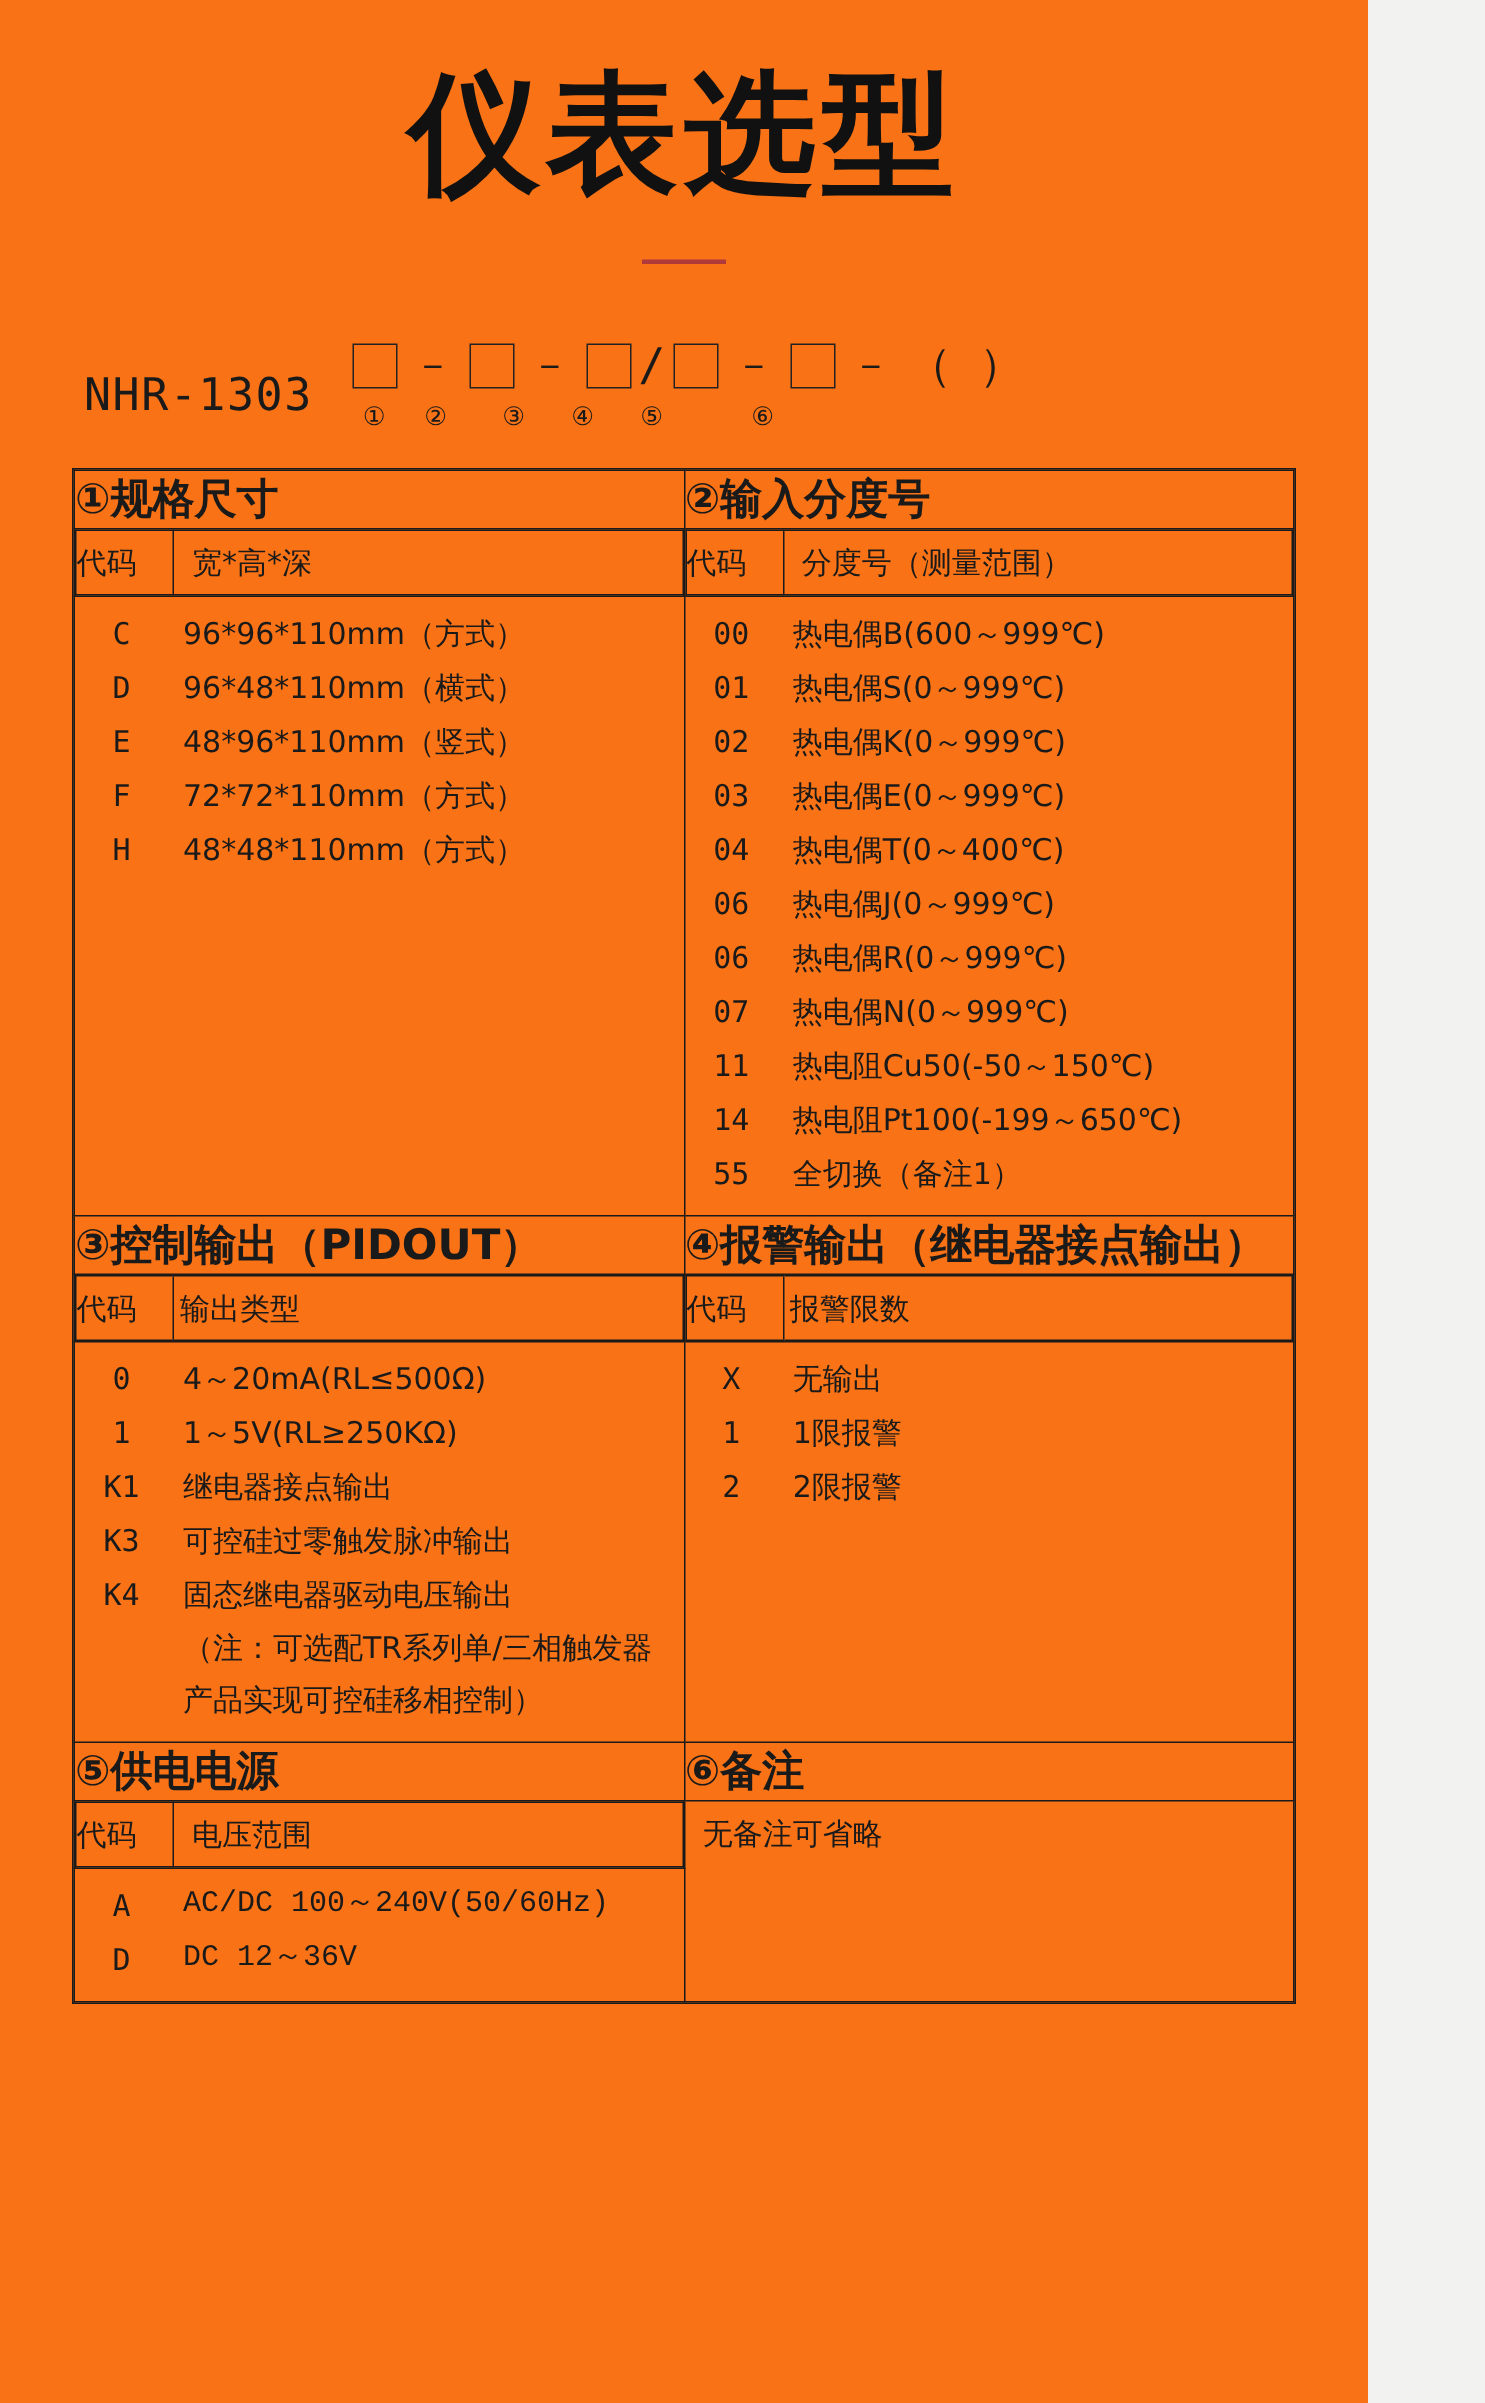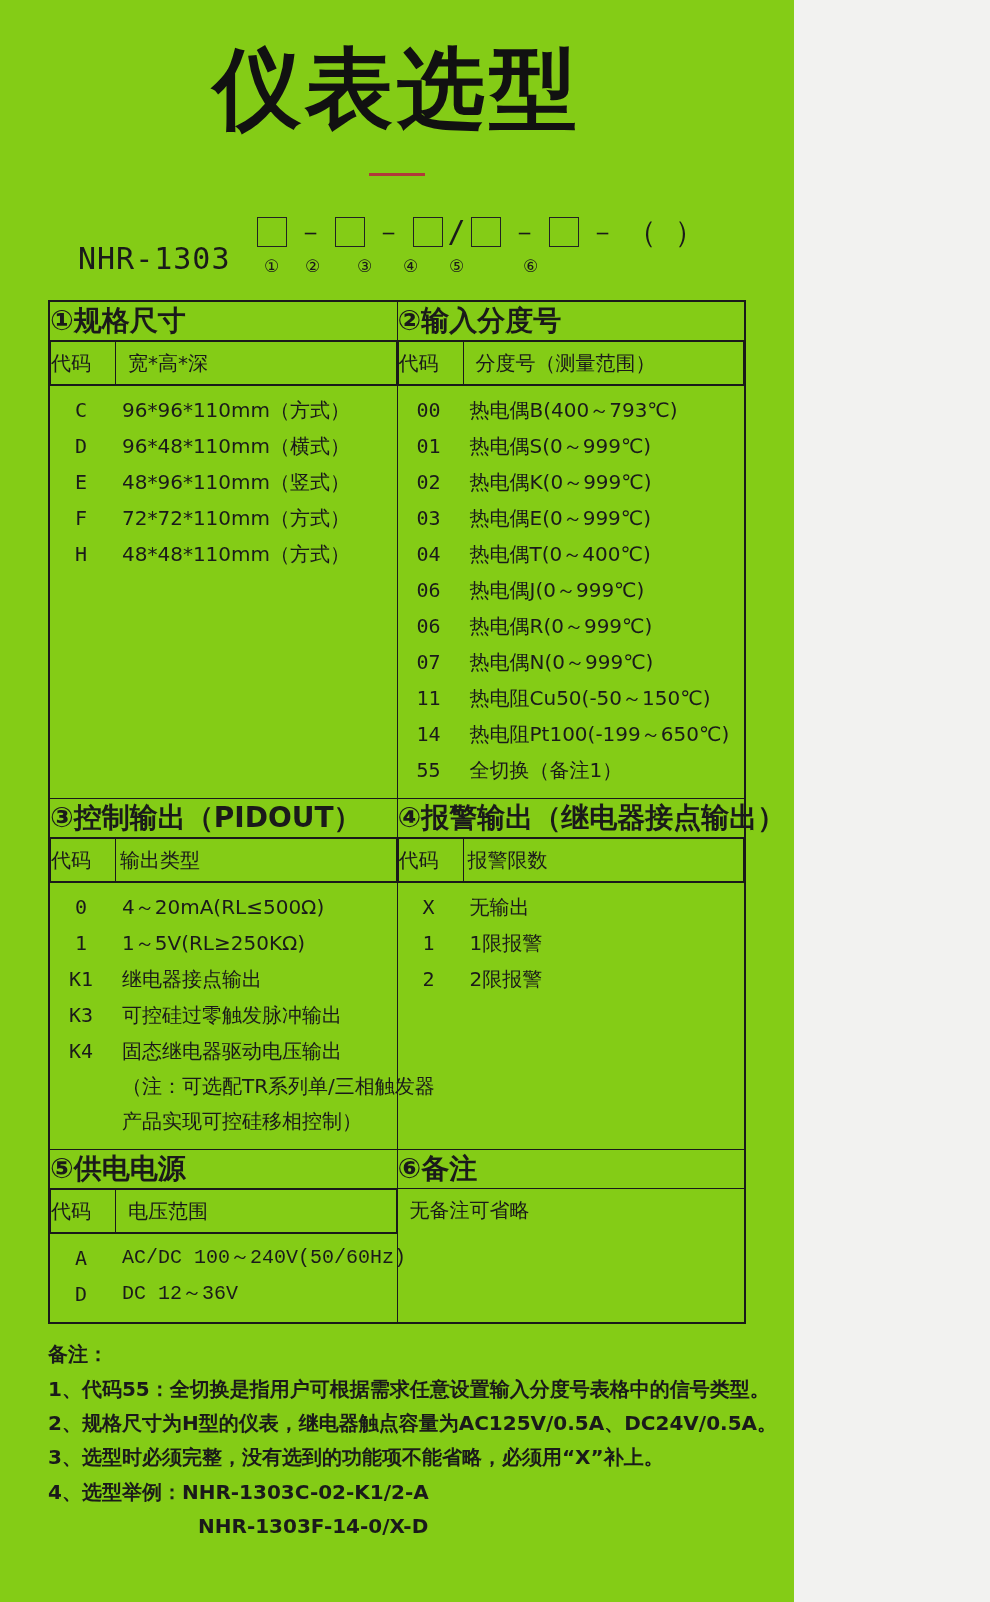--- a/index.html
+++ b/index.html
@@ -5,23 +5,23 @@
   html,body{margin:0;padding:0;}
   body{
     width:990px;
     background:#f2f2f0;
     font-family:"DejaVu Sans","Liberation Sans",sans-serif;
     color:#1a1a1a;
     -webkit-font-smoothing:antialiased;
   }
   .page{
     position:relative;
-    width:794px;
+    width:912px;
     min-height:1602px;
-    background:#84cc16;
+    background:#f97316;
     box-sizing:border-box;
     padding:0;
   }
   
   .title{
     text-align:center;
     font-family:"DejaVu Sans","Liberation Sans",sans-serif;
     font-weight:bold;
     font-size:88px;
     letter-spacing:4px;
@@ -30,24 +30,24 @@
     color:#111;
   }
   .title-rule{
     width:56px;
     height:3px;
     background:#b03a3a;
     margin:34px auto 0 auto;
   }
   
   .model-row{
-    margin:34px 0 0 0;
-    padding-left:78px;
+    margin:46px 0 0 0;
+    padding-left:56px;
     display:flex;
-    align-items:flex-end;
+    align-items:center;
   }
   .model-name{
     font-family:"DejaVu Sans Mono","Liberation Mono",monospace;
     font-size:30px;
     letter-spacing:1px;
     padding-top:16px;
     white-space:pre;
   }
   .model-slots{
     margin-left:26px;
@@ -277,21 +277,21 @@
             <div class="rowline">
               <div class="c">H</div>
               <div class="d">48*48*110mm（方式）</div>
             </div>
           </div>
         </td>
         <td class="cellpad">
           <div class="blockpad">
             <div class="rowline">
               <div class="c">00</div>
-              <div class="d">热电偶B(400～793℃)</div>
+              <div class="d">热电偶B(600～999℃)</div>
             </div>
             <div class="rowline">
               <div class="c">01</div>
               <div class="d">热电偶S(0～999℃)</div>
             </div>
             <div class="rowline">
               <div class="c">02</div>
               <div class="d">热电偶K(0～999℃)</div>
             </div>
             <div class="rowline">
@@ -436,22 +436,14 @@
               <div class="d mono">DC 12～36V</div>
             </div>
           </div>
         </td>
       </tr>
 
     </tbody>
       </table>
   </div>
 
-  <div class="notes">
-    <div class="nrow">备注：</div>
-    <div class="nrow">1、代码55：全切换是指用户可根据需求任意设置输入分度号表格中的信号类型。</div>
-    <div class="nrow">2、规格尺寸为H型的仪表，继电器触点容量为AC125V/0.5A、DC24V/0.5A。</div>
-    <div class="nrow">3、选型时必须完整，没有选到的功能项不能省略，必须用“X”补上。</div>
-    <div class="nrow">4、选型举例：NHR-1303C-02-K1/2-A</div>
-    <div class="nrow indent">NHR-1303F-14-0/X-D</div>
-  </div>
 
 </div>
 
 </body></html>

